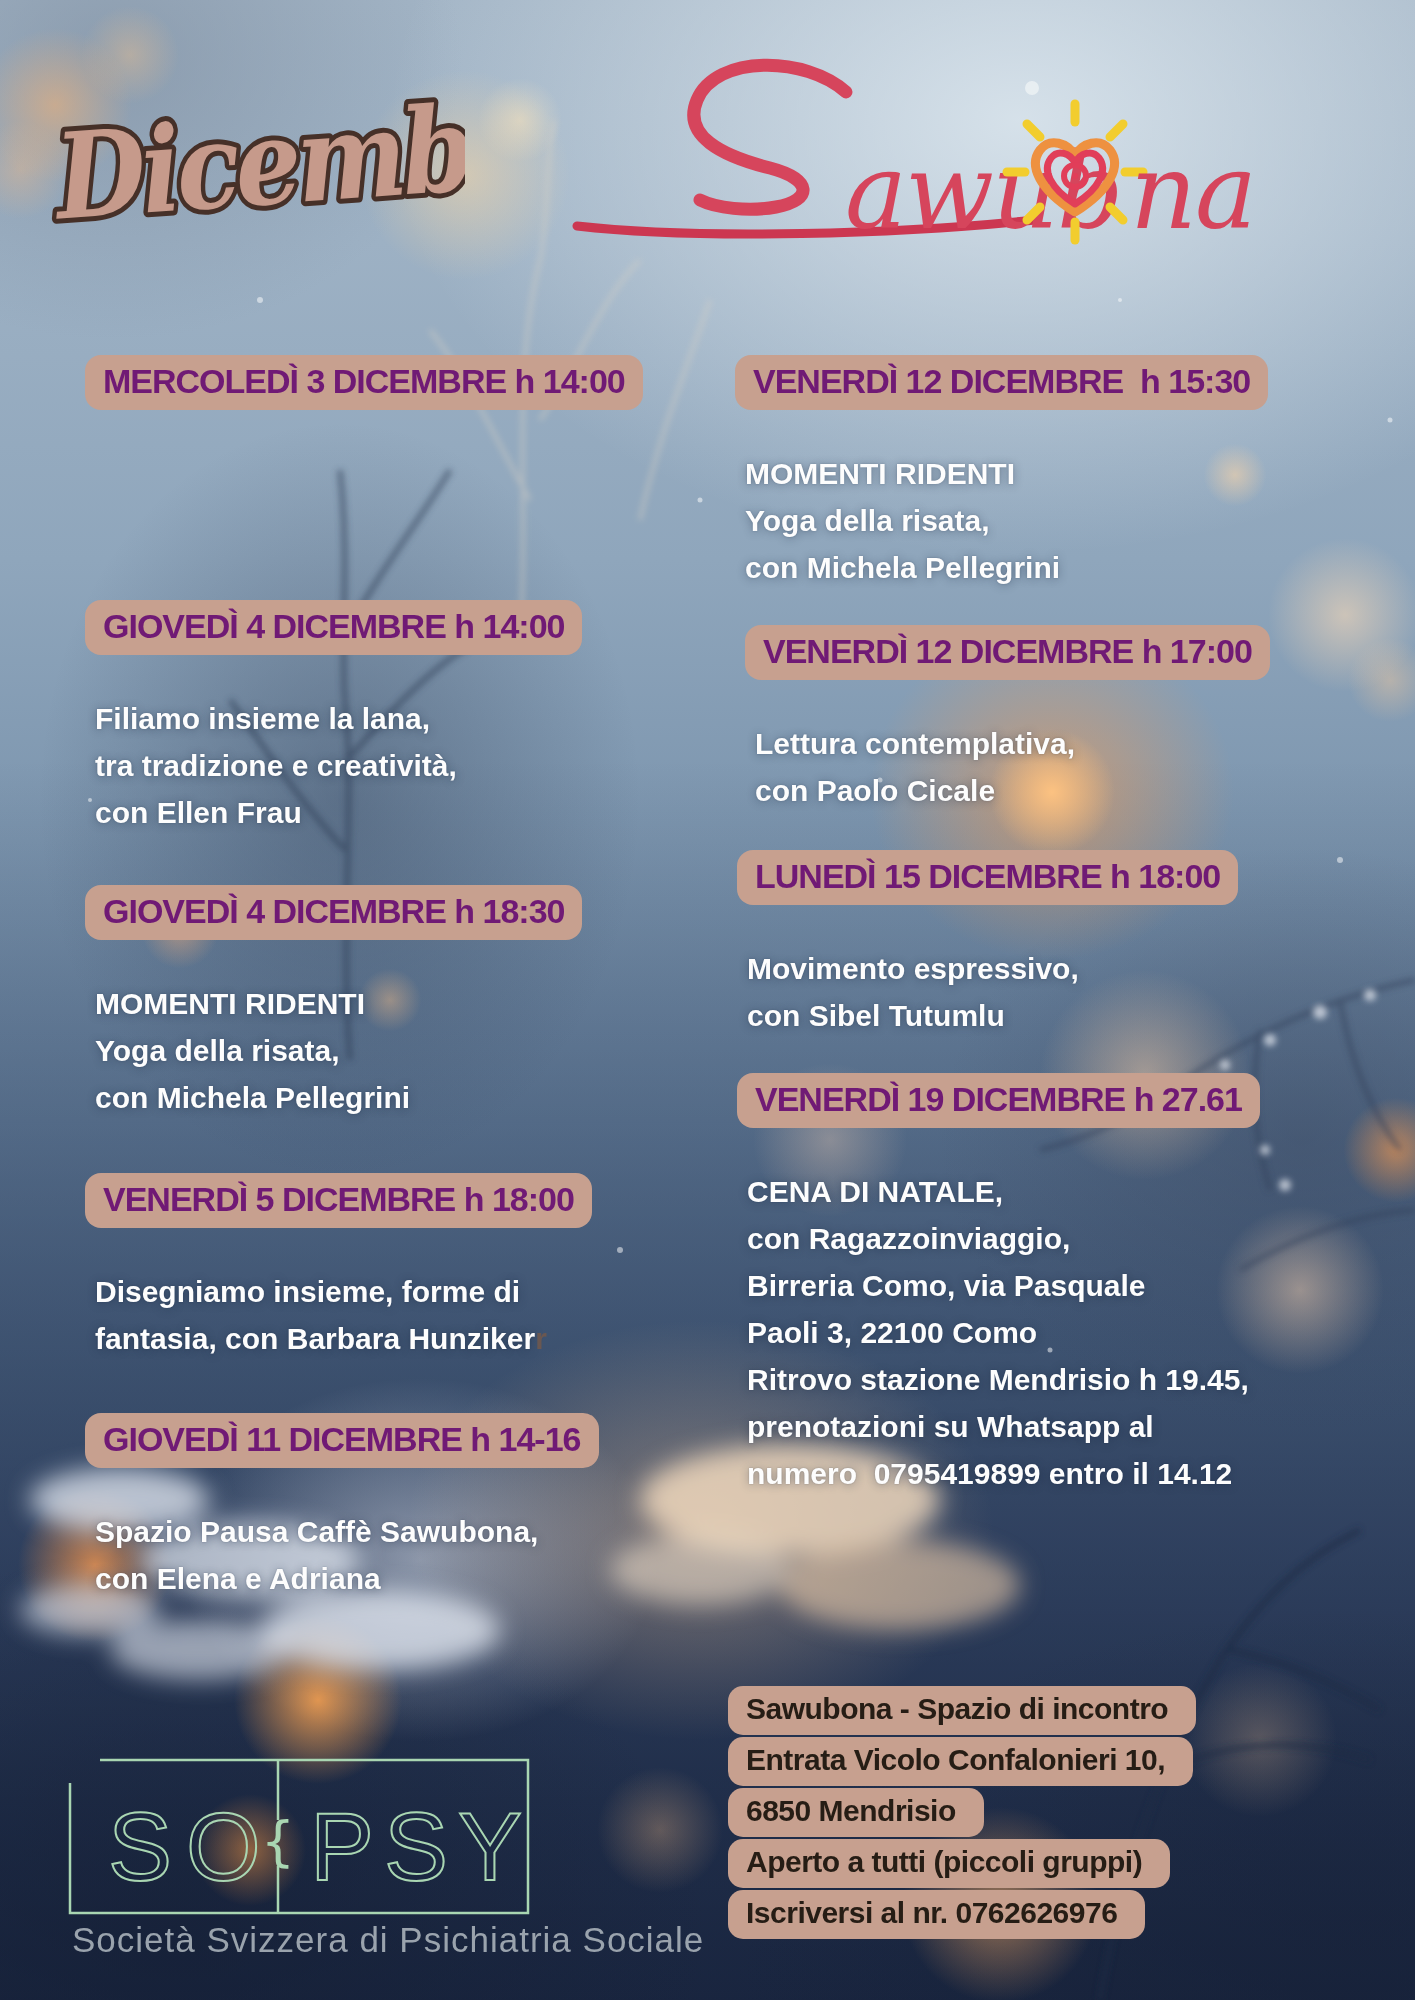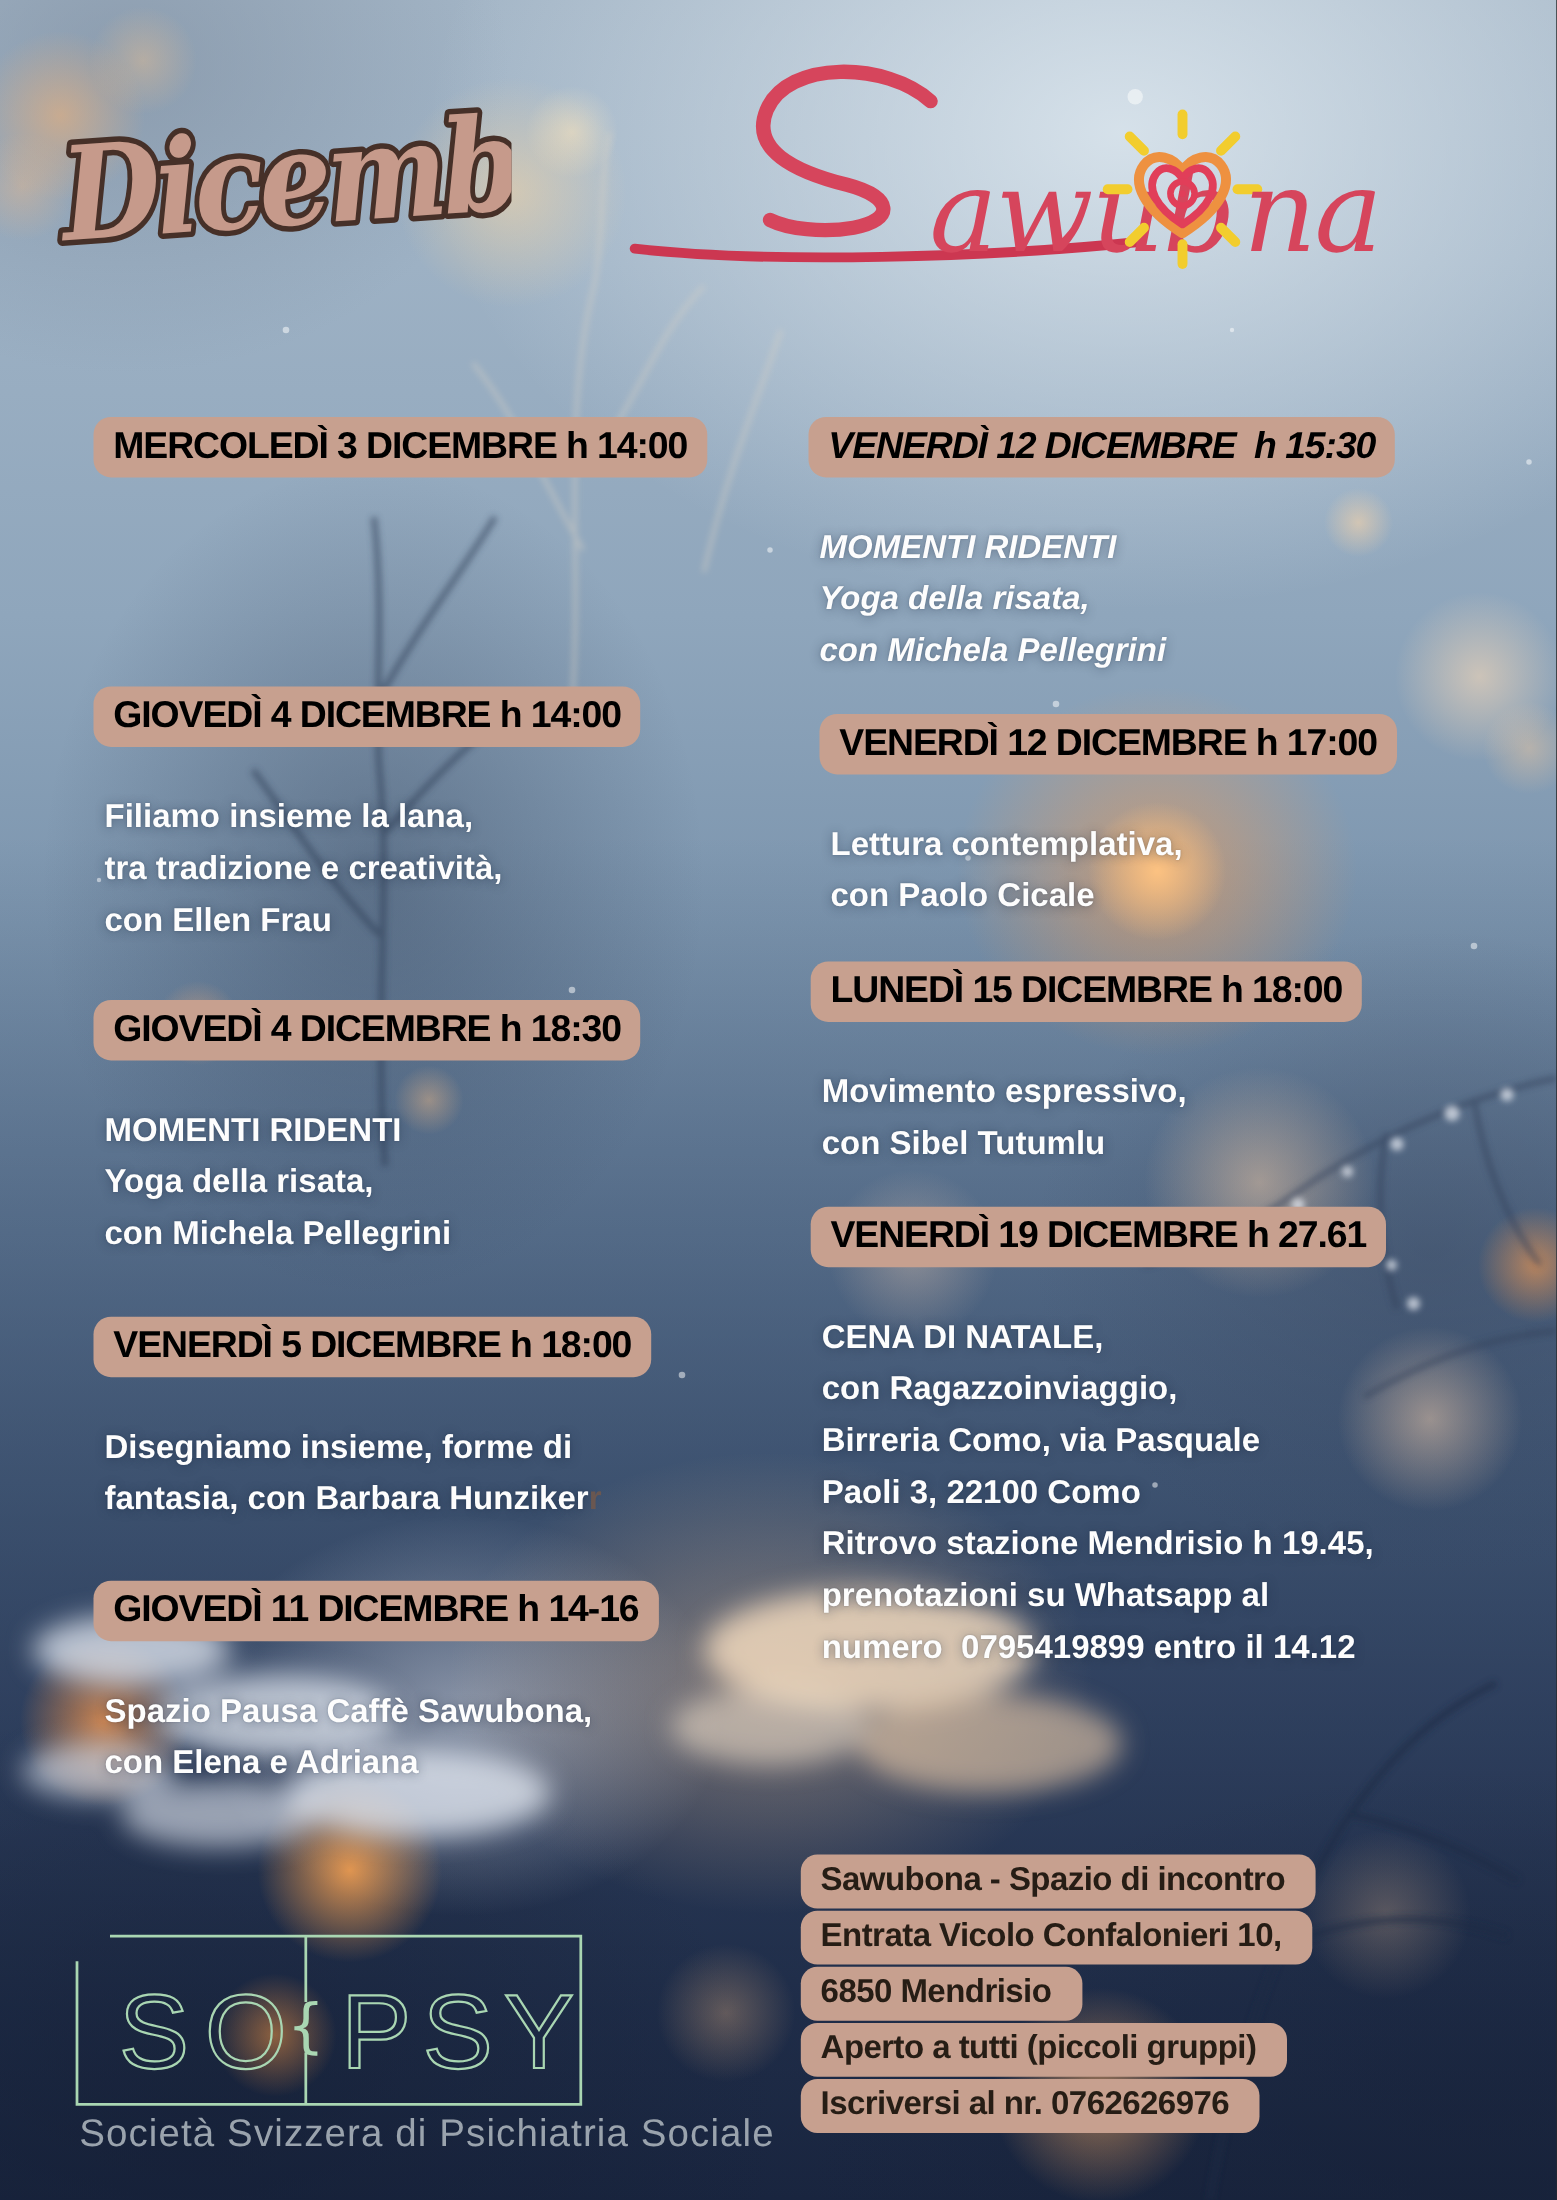--- a/index.html
+++ b/index.html
@@ -50,27 +50,26 @@
   .month-svg{position:absolute;left:35px;top:55px;z-index:3;}
 
   
   .brand-svg{position:absolute;left:530px;top:45px;z-index:3;}
 
   
   .event{position:absolute;z-index:3;}
   .badge{
     display:inline-block;
     background:#c7a08f;
-    color:#000000;
+    color:#701a75;
     font-weight:700;
     font-size:34px;
     letter-spacing:-1px;
     padding:7px 18px 9px 18px;
     border-radius:16px;
-    margin-top:24px;
   }
   .badge span{white-space:pre;}
   .body{
     margin:40px 0 0 10px;
     font-size:30px;
     font-weight:700;
     color:#fdfdfd;
     line-height:47px;
     white-space:pre-wrap;
     text-shadow:0 1px 10px rgba(25,40,65,0.40), 0 0 2px rgba(25,40,65,0.25);
@@ -221,21 +220,21 @@
     <div class="body"><span>Disegniamo insieme, forme di
 fantasia, con Barbara Hunziker</span><span class="muted-r">r</span></div>
   </div>
 
   <div class="event" style="left:85px;top:1413px;">
     <div class="badge"><span>GIOVEDÌ 11 DICEMBRE h 14-16</span></div>
     <div class="body">Spazio Pausa Caffè Sawubona,
 con Elena e Adriana</div>
   </div>
 
-  <div class="event" style="left:735px;top:355px;font-style:italic;">
+  <div class="event" style="left:735px;top:355px;">
     <div class="badge"><span>VENERDÌ 12 DICEMBRE  h 15:30</span></div>
     <div class="body">MOMENTI RIDENTI
 Yoga della risata,
 con Michela Pellegrini</div>
   </div>
 
   <div class="event" style="left:745px;top:625px;">
     <div class="badge"><span>VENERDÌ 12 DICEMBRE h 17:00</span></div>
     <div class="body">Lettura contemplativa,
 con Paolo Cicale</div>

